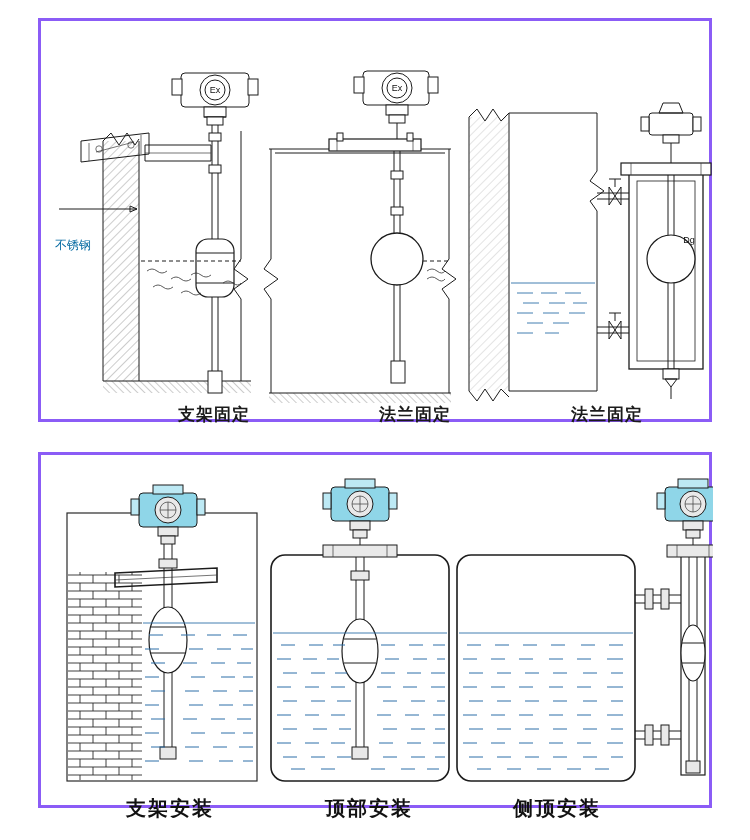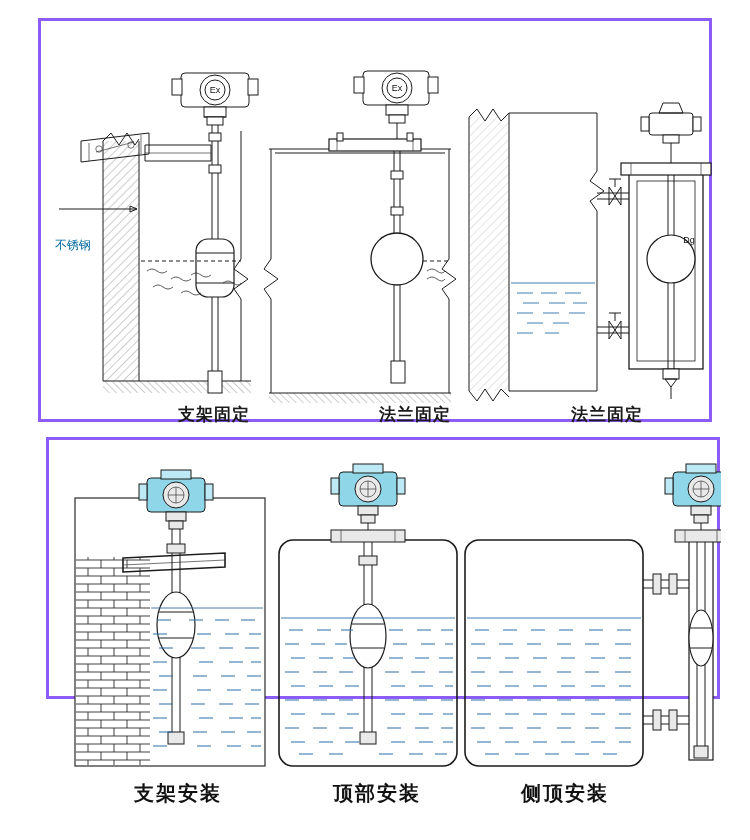--- a/index.html
+++ b/index.html
@@ -1,21 +1,21 @@
 <!DOCTYPE html>
 <html><head>
 <meta charset="utf-8">
 <style>
   html,body{margin:0;padding:0;background:#ffffff;}
   body{width:750px;height:840px;font-family:"Liberation Sans",sans-serif;color:#111;}
   .page{position:relative;width:750px;height:840px;overflow:hidden;}
 
   .panel{position:absolute;border:3px solid #8b5cf6;background:#fff;box-sizing:border-box;}
   #panel-top{left:38px;top:18px;width:674px;height:404px;}
-  #panel-bottom{left:38px;top:437px;width:674px;height:262px;margin-left:8px;}
+  #panel-bottom{left:38px;top:452px;width:674px;height:356px;}
 
   .cap{position:absolute;text-align:center;white-space:nowrap;}
   .cap-top{font-size:17px;font-weight:700;color:#1b1b1b;letter-spacing:1px;}
   .cap-bot{font-size:20px;font-weight:700;color:#111;letter-spacing:2px;}
   .lbl-small{position:absolute;font-size:12px;color:#0369a1;white-space:nowrap;margin-top:40px;}
 
   svg{display:block;}
   .ln{fill:none;stroke:#1c1c1c;stroke-width:1;}
   .ln2{fill:none;stroke:#1c1c1c;stroke-width:1.6;}
   .thin{fill:none;stroke:#3a3a3a;stroke-width:.7;}

